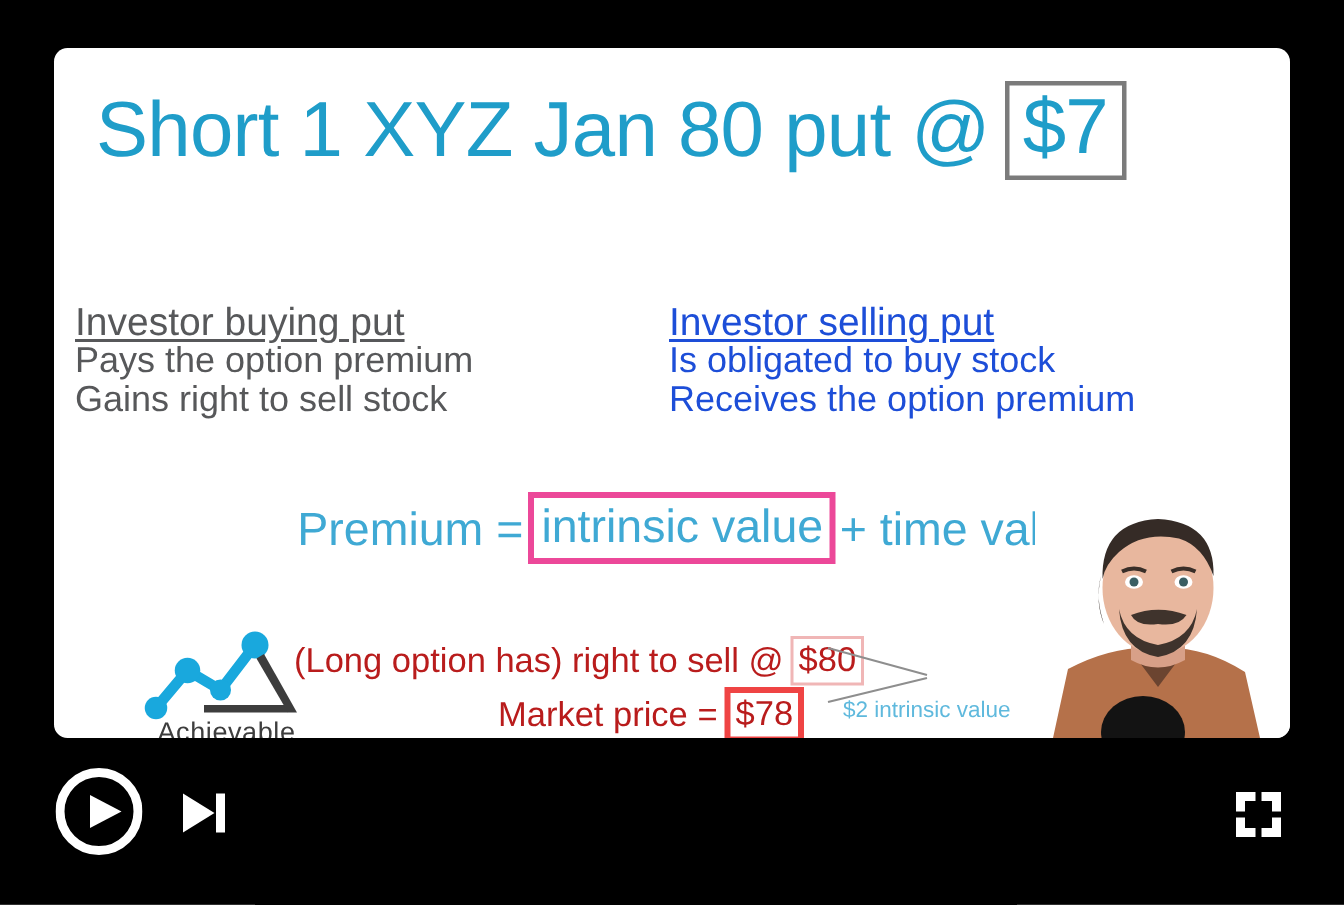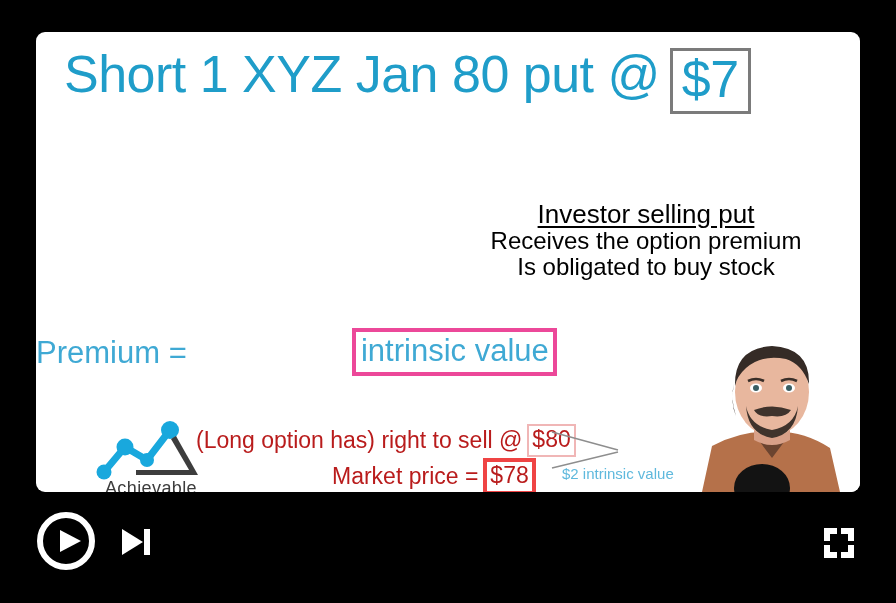--- a/index.html
+++ b/index.html
@@ -32,21 +32,21 @@
   }
 
   
   #title-row {
     position: absolute;
     left: 28px;
     top: 16px;
     width: 780px;
     height: 78px;
     display: flex;
-    align-items: flex-start;
+    align-items: center;
     white-space: nowrap;
   }
   .title-text {
     font-size: 52px;
     font-weight: 400;
     color: #1f9dc9;
     letter-spacing: -0.5px;
     line-height: 1;
   }
   #title-box {
@@ -60,21 +60,21 @@
   }
 
   
   .col {
     position: absolute;
     top: 168px;
     width: 400px;
     line-height: 1.08;
   }
   #col-left  { left: 14px;  text-align: left;  color: #57585a; }
-  #col-right { right: 14px; text-align: center; color: #000000; }
+  #col-right { right: 14px; text-align: left; color: #1d4ed8; }
 
   .col-head {
     font-size: 26px;
     text-decoration: underline;
     text-underline-offset: 3px;
     display: inline-block;
     white-space: nowrap;
   }
   .col-line {
     font-size: 24px;
@@ -82,21 +82,21 @@
   }
 
   
   #formula {
     position: absolute;
     left: 0;
     top: 296px;
     width: 854px;
     display: flex;
     align-items: center;
-    justify-content: space-between;
+    justify-content: center;
     white-space: nowrap;
   }
   .formula-text {
     font-size: 31px;
     color: #3fa9d4;
     line-height: 1;
   }
   #formula-box {
     border: 4px solid #ec4899;
     padding: 3px 4px 6px 5px;
@@ -207,25 +207,30 @@
 
 <div id="player">
 
   <div id="slide">
 
     <div id="title-row">
       <span class="title-text">Short 1 XYZ Jan 80 put @</span>
       <span id="title-box" class="title-text">$7</span>
     </div>
 
+    <div id="col-left" class="col">
+      <div class="col-head">Investor buying put</div>
+      <div class="col-line">Pays the option premium</div>
+      <div class="col-line">Gains right to sell stock</div>
+    </div>
 
     <div id="col-right" class="col">
       <div class="col-head">Investor selling put</div>
+      <div class="col-line">Is obligated to buy stock</div>
       <div class="col-line">Receives the option premium</div>
-      <div class="col-line">Is obligated to buy stock</div>
     </div>
 
     <div id="formula">
       <span class="formula-text">Premium =</span>
       <span id="formula-box" class="formula-text">intrinsic value</span>
       <span class="formula-text">+ time value</span>
     </div>
 
     <div id="logo">
       <svg id="logo-mark" width="112" height="62" viewBox="0 0 112 62">

